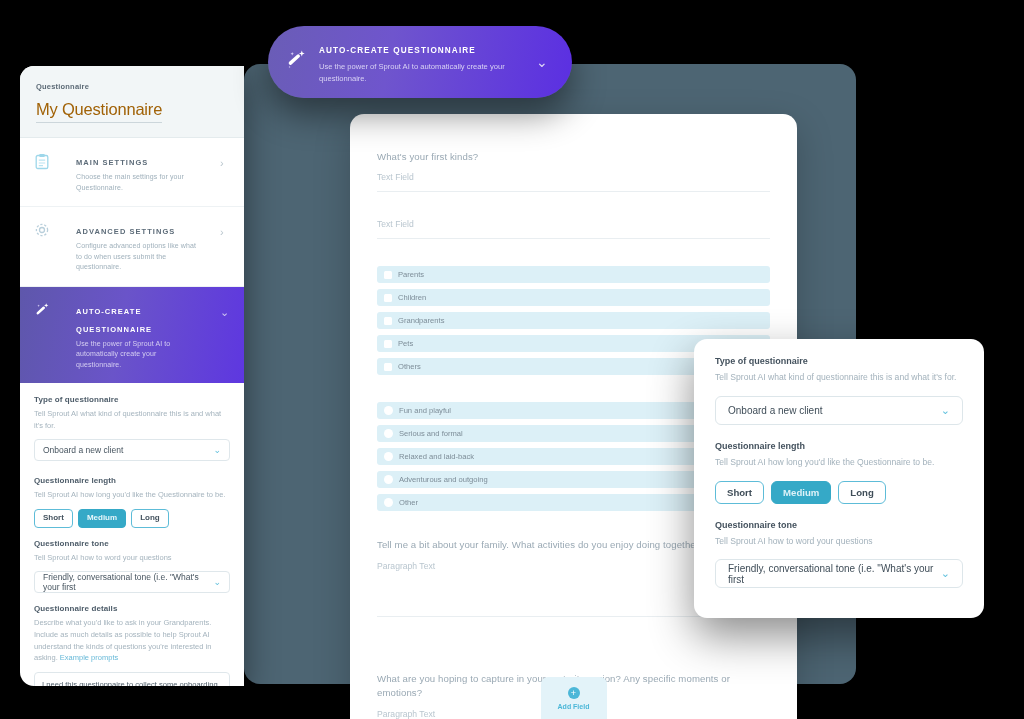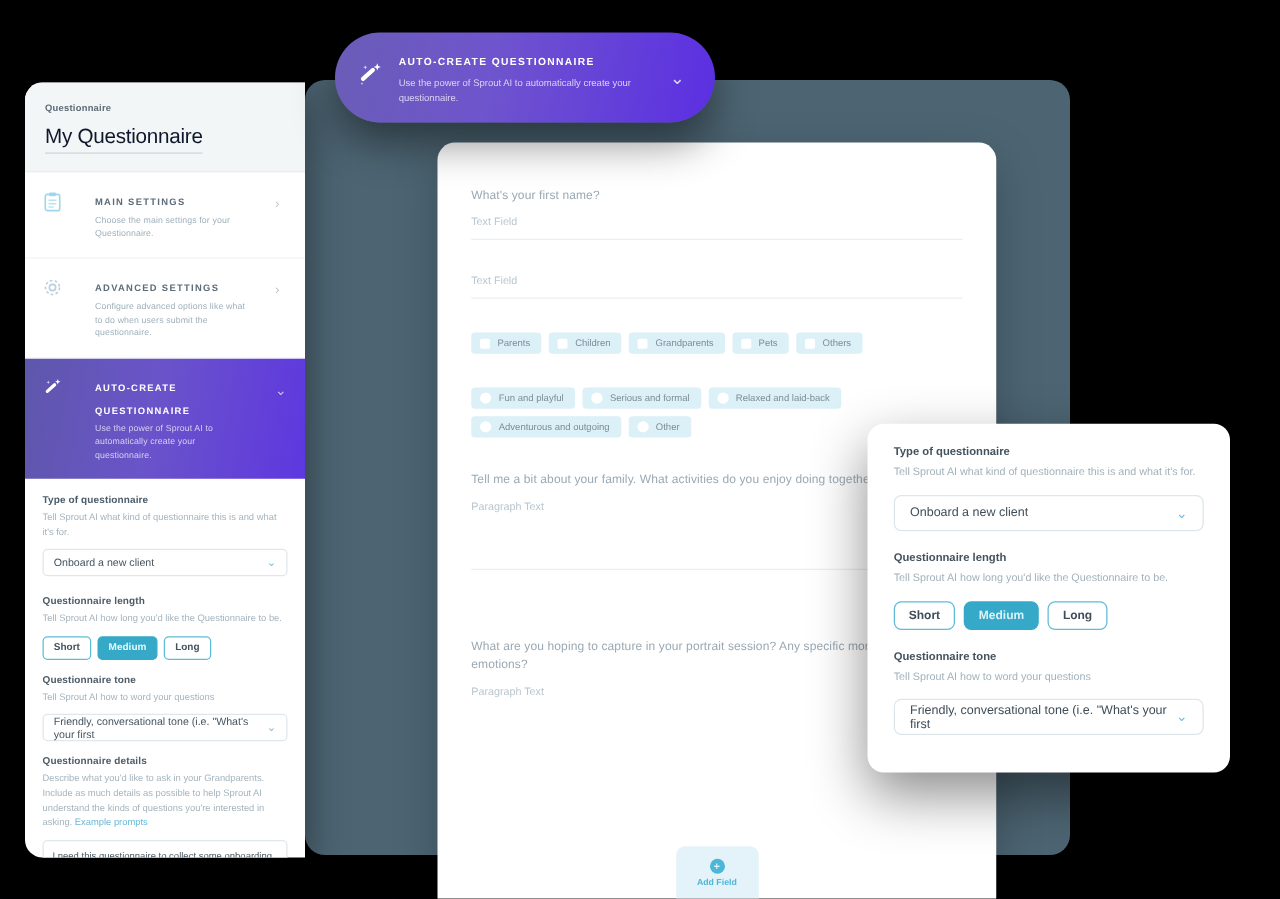--- a/index.html
+++ b/index.html
@@ -32,21 +32,21 @@
     background: #f2f6f7;
     padding: 16px 16px 14px 16px;
     border-bottom: 1px solid #e4ebed;
   }
   .sb-eyebrow {
     font-size: 7.5px; font-weight: bold; letter-spacing: .2px;
     color: #5c6a76;
   }
   .sb-title {
     margin-top: 9px;
-    font-size: 16.5px; font-weight: 400; color: #0f172a;
+    font-size: 16.5px; font-weight: 400; color: #a16207;
     letter-spacing: -.2px;
     display: inline-block;
     border-bottom: 1px solid #ccd6db;
     padding-bottom: 3px;
   }
   .nav-row {
     display: flex; align-items: flex-start; gap: 24px;
     padding: 13px 14px 13px 14px;
     border-bottom: 1px solid #eef2f4;
     position: relative;
@@ -137,21 +137,21 @@
   .q-block { margin-bottom: 27px; }
   .q-label {
     font-size: 9.6px; color: #9aa9b4; line-height: 1.5; letter-spacing: .1px;
   }
   .q-placeholder {
     font-size: 8.6px; color: #b9c6cf; margin-top: 8px;
   }
   .q-underline {
     border-bottom: 1px solid #e9eef1; margin-top: 9px;
   }
-  .chip-row { display: flex; flex-wrap: wrap; gap: 6px; margin-top: 8px; }
+  .chip-row { display: flex; flex-wrap: wrap; gap: 6px; margin-top: 8px; flex-direction: column; }
   .chip {
     background: #dcf0f7; border-radius: 3px;
     display: flex; align-items: center; gap: 6px;
     padding: 4px 9px 4px 7px;
     font-size: 7.6px; color: #7d8d98;
   }
   .cb-sq { width: 8px; height: 8px; background: #fff; border-radius: 1.5px; flex: 0 0 8px; }
   .cb-ci { width: 9px; height: 9px; background: #fff; border-radius: 50%; flex: 0 0 9px; }
   .addfield {
     position: absolute; left: 50%; transform: translateX(-50%);
@@ -298,21 +298,21 @@
           
         </div>
       </div>
 
     </div>
   </div>
 
   <div class="sheet">
 
     <div class="q-block">
-      <div class="q-label">What's your first name?</div>
+      <div class="q-label">What's your first kinds?</div>
       <div class="q-placeholder">Text Field</div>
       <div class="q-underline"></div>
     </div>
 
     <div class="q-block">
       <div class="q-placeholder">Text Field</div>
       <div class="q-underline"></div>
     </div>
 
     <div class="q-block">

